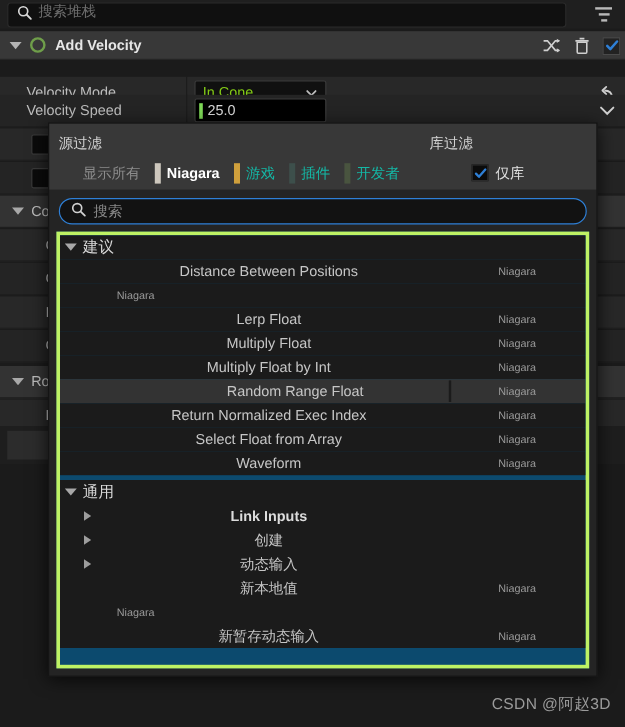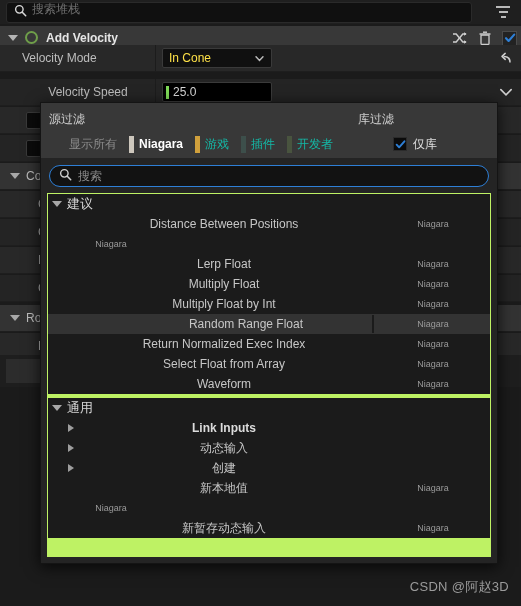--- a/index.html
+++ b/index.html
@@ -111,21 +111,21 @@
   .prow {
     position: absolute;
     left: 0;
     width: 521px; height: 27px;
     background: #282828;
     border-bottom: 1px solid #1e1e1e;
     box-sizing: border-box;
     display: flex;
     align-items: center;
   }
-  .prow.alt { background: #242424; text-align: center; }
+  .prow.alt { background: #242424; }
   .plabel {
     width: 154px;
     padding-left: 22px;
     box-sizing: border-box;
     color: #bdbdbd;
     font-size: 12px;
   }
   .divline {
     position:absolute; left:155px; top:0; bottom:0;
     width:1px; background:#1c1c1c;
@@ -135,21 +135,21 @@
     width: 110px; height: 20px;
     background: #101010;
     border: 1px solid #3a3a3a;
     border-radius: 2px;
     display: flex;
     align-items: center;
     box-sizing: border-box;
     padding: 0 6px;
     justify-content: space-between;
   }
-  .combo span { color: #fde047; font-size: 12px; }
+  .combo span { color: #84cc16; font-size: 12px; }
   .numfield {
     margin-left: 8px;
     width: 110px; height: 20px;
     background: #000000;
     border: 1px solid #3a3a3a;
     border-radius: 2px;
     display: flex;
     align-items: center;
     box-sizing: border-box;
     position: relative;
@@ -296,22 +296,22 @@
     align-items: center;
     box-sizing: border-box;
   }
   .psearch .mag { margin: 0 6px 0 9px; }
   .psearch .ph { color: #8a8a8a; font-size: 12px; }
 
   .listarea {
     position: absolute;
     left: 6px; top: 90px;
     width: 444px; height: 364px;
-    background: #bef264;
-    border: 1px solid #bef264;
+    background: #0c4a6e;
+    border: 3px solid #bef264;
     box-sizing: border-box;
     overflow: hidden;
   }
   .grouphdr {
     height: 20px;
     display: flex;
     align-items: center;
     padding-left: 4px;
     background: #1b1b1b;
   }
@@ -449,21 +449,21 @@
       </svg>
     </span>
     <span class="chkbox">
       <svg width="12" height="12" viewBox="0 0 12 12">
         <path d="M2 6.2l2.6 2.8L10.2 2.6" fill="none" stroke="#2e7fd6" stroke-width="2.1" stroke-linecap="round" stroke-linejoin="round"></path>
       </svg>
     </span>
   </div>
 </div>
 
-<div class="prow" style="top:45px;">
+<div class="prow" style="top:64px;text-decoration:underline;">
   <div class="plabel">Velocity Mode</div>
   <div class="divline"></div>
   <div class="combo">
     <span>In Cone</span>
     <svg width="11" height="11" viewBox="0 0 12 12">
       <path d="M2.2 4.2L6 8.1l3.8-3.9" fill="none" stroke="#bdbdbd" stroke-width="1.6" stroke-linecap="round"></path>
     </svg>
   </div>
   <div class="rowright">
     <svg width="16" height="16" viewBox="0 0 16 16">
@@ -584,28 +584,28 @@
       <span class="gname">通用</span>
     </div>
 
     <div class="item hassub bold">
       <span class="exptri"></span>
       <span class="iname">Link Inputs</span>
       <span class="src"></span>
     </div>
     <div class="item hassub">
       <span class="exptri"></span>
+      <span class="iname">创建</span>
+      <span class="src"></span>
+    </div>
+    <div class="item hassub">
+      <span class="exptri"></span>
       <span class="iname">动态输入</span>
       <span class="src"></span>
     </div>
-    <div class="item hassub">
-      <span class="exptri"></span>
-      <span class="iname">创建</span>
-      <span class="src"></span>
-    </div>
     <div class="item">
       <span class="iname">新本地值</span>
       <span class="src">Niagara</span>
     </div>
     <div class="item">
       <span class="src">Niagara</span>
     </div>
     <div class="item">
       <span class="iname">新暂存动态输入</span>
       <span class="src">Niagara</span>

